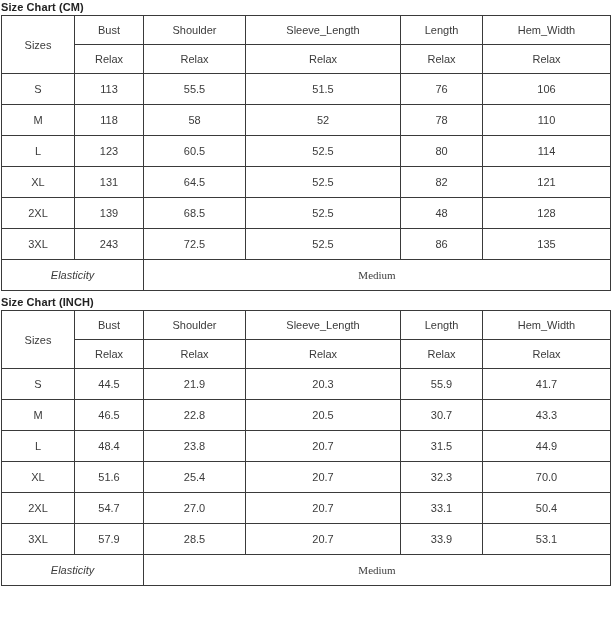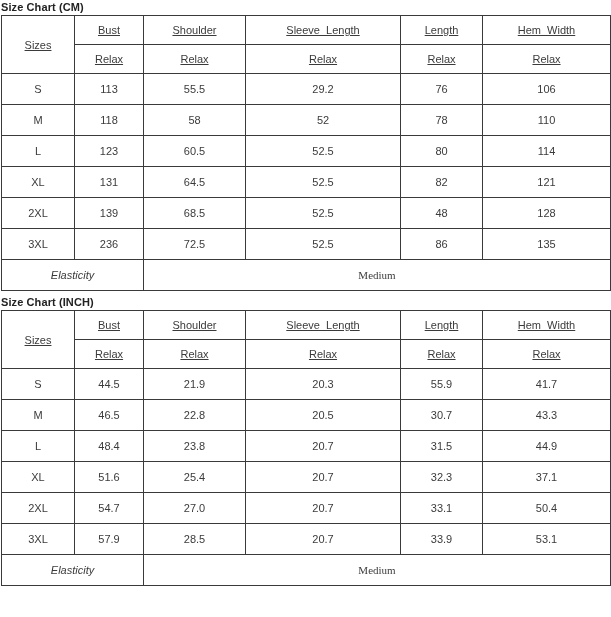--- a/index.html
+++ b/index.html
@@ -42,21 +42,20 @@
     vertical-align: middle;
     height: 30px;
     padding: 0 2px;
     background: #ffffff;
     overflow: hidden;
     white-space: nowrap;
   }
   table.size-table td.hdr,
   table.size-table th.hdr {
     height: 28px;
-    text-decoration: underline;
   }
   col.c-size { width: 73px; }
   col.c-bust { width: 69px; }
   col.c-shoulder { width: 102px; }
   col.c-sleeve { width: 155px; }
   col.c-length { width: 82px; }
   col.c-hem { width: 128px; }
   .sizes-cell {
     vertical-align: middle;
   }
@@ -101,21 +100,21 @@
         <th class="hdr">Relax</th>
         <th class="hdr">Relax</th>
         <th class="hdr">Relax</th>
       </tr>
     </thead>
     <tbody>
       <tr>
         <td>S</td>
         <td>113</td>
         <td>55.5</td>
-        <td>29.2</td>
+        <td>51.5</td>
         <td>76</td>
         <td>106</td>
       </tr>
       <tr>
         <td>M</td>
         <td>118</td>
         <td>58</td>
         <td>52</td>
         <td>78</td>
         <td>110</td>
@@ -139,21 +138,21 @@
       <tr>
         <td>2XL</td>
         <td>139</td>
         <td>68.5</td>
         <td>52.5</td>
         <td>48</td>
         <td>128</td>
       </tr>
       <tr>
         <td>3XL</td>
-        <td>236</td>
+        <td>243</td>
         <td>72.5</td>
         <td>52.5</td>
         <td>86</td>
         <td>135</td>
       </tr>
       <tr>
         <td class="elasticity-label" colspan="2">Elasticity</td>
         <td class="elasticity-value" colspan="4">Medium</td>
       </tr>
     </tbody>
@@ -214,21 +213,21 @@
         <td>20.7</td>
         <td>31.5</td>
         <td>44.9</td>
       </tr>
       <tr>
         <td>XL</td>
         <td>51.6</td>
         <td>25.4</td>
         <td>20.7</td>
         <td>32.3</td>
-        <td>37.1</td>
+        <td>70.0</td>
       </tr>
       <tr>
         <td>2XL</td>
         <td>54.7</td>
         <td>27.0</td>
         <td>20.7</td>
         <td>33.1</td>
         <td>50.4</td>
       </tr>
       <tr>

